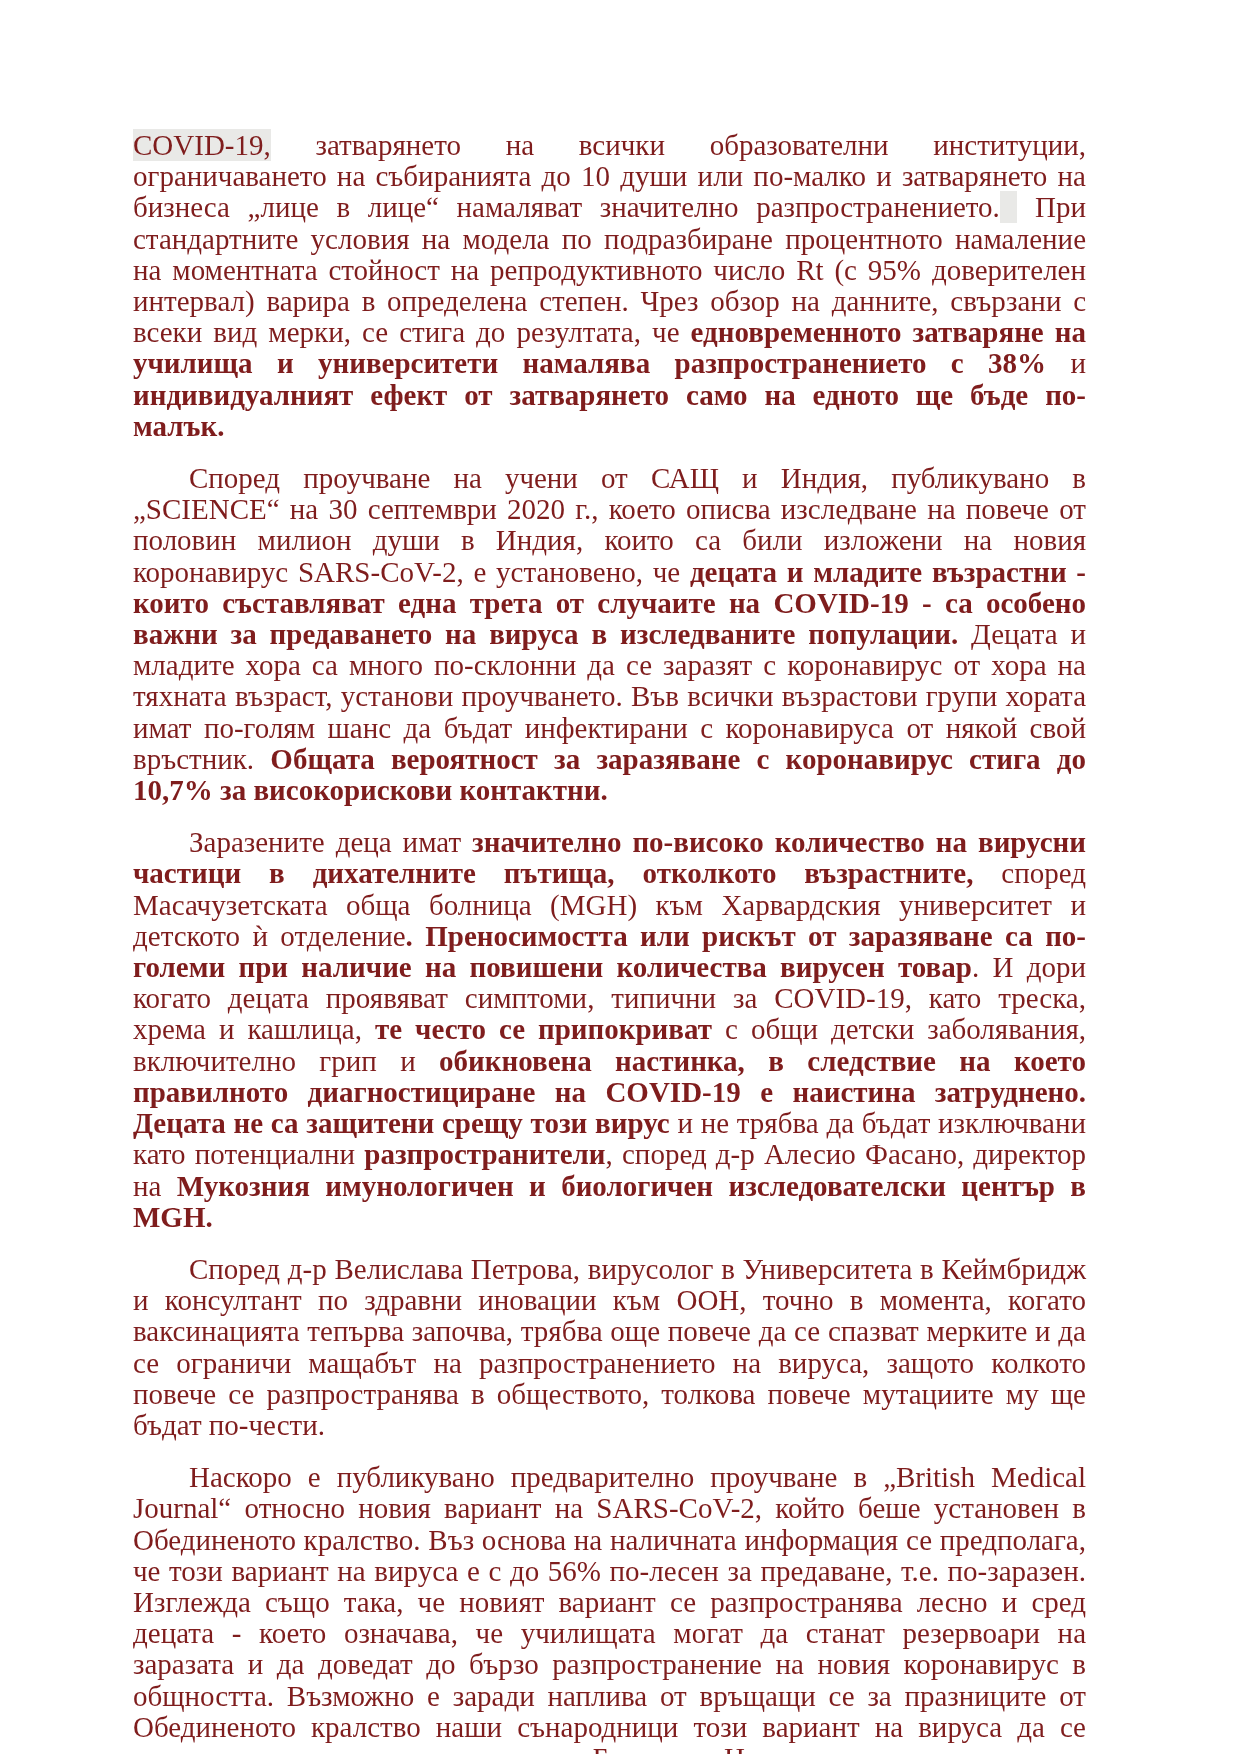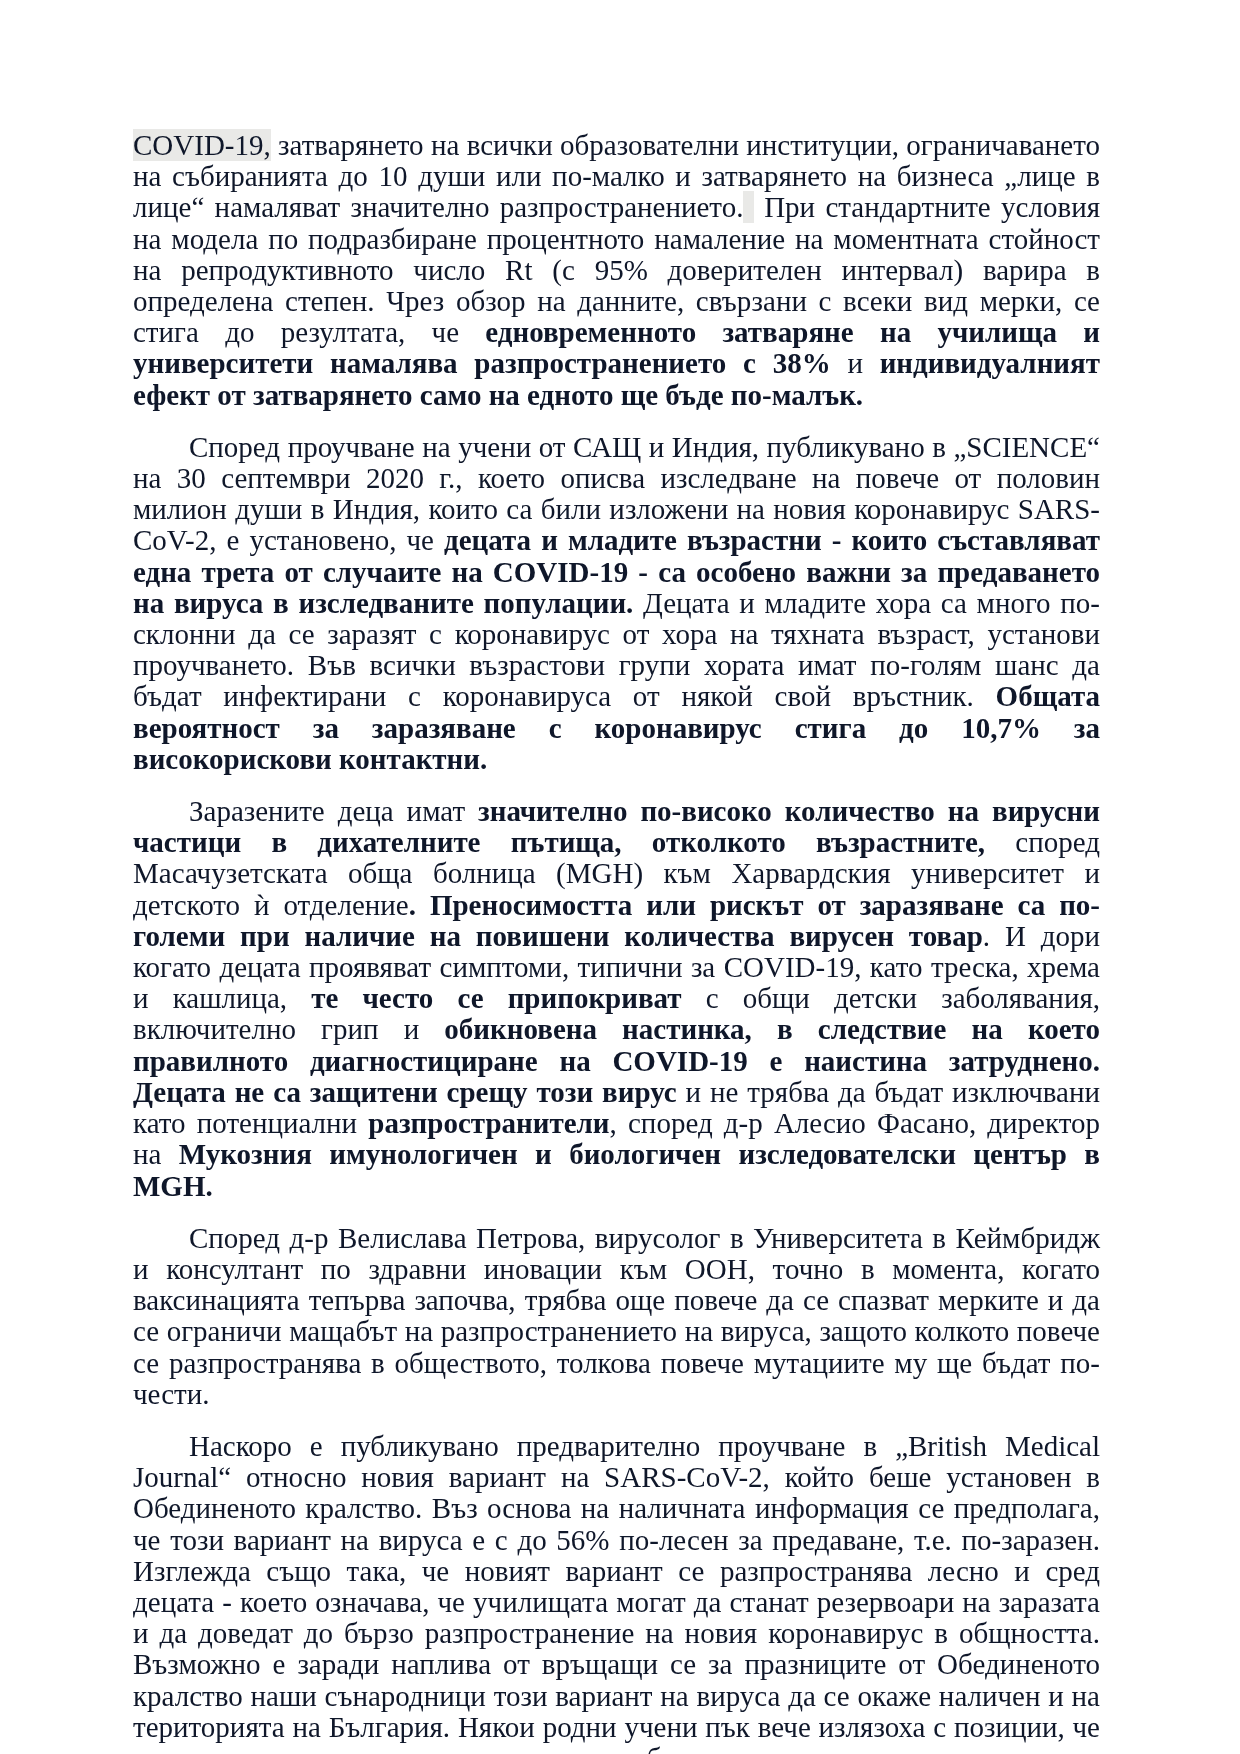--- a/index.html
+++ b/index.html
@@ -16,23 +16,23 @@
     padding: 130px 137px 0 133px;
     overflow: hidden;
   }
   .doc-body {
     width: 970px;
   }
   p.para {
     font-family: "Liberation Serif", "DejaVu Serif", serif;
     font-size: 29px;
     line-height: 31.2px;
-    color: #0f172a;
+    color: #7f1d1d;
     text-align: justify;
-    margin: 0 3px 21px 0;
+    margin: 0 17px 21px 0;
     text-indent: 0;
   }
   p.para.indent {
     text-indent: 56px;
   }
   .b {
     font-weight: bold;
   }
   .hl {
     background: #e9e9e7;

